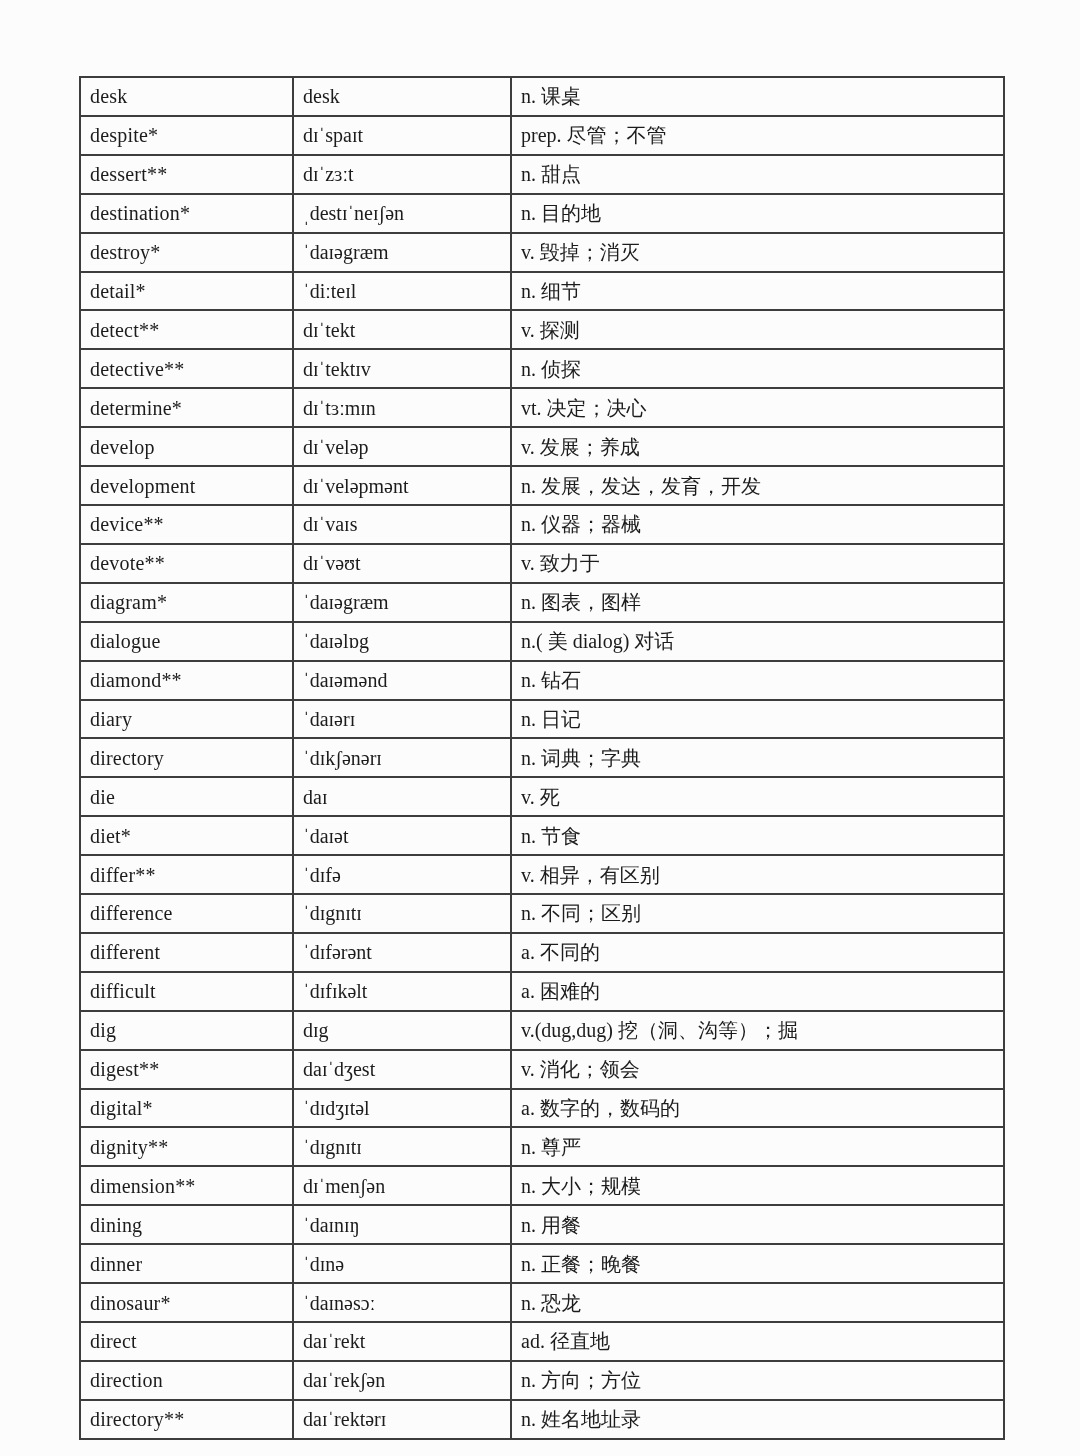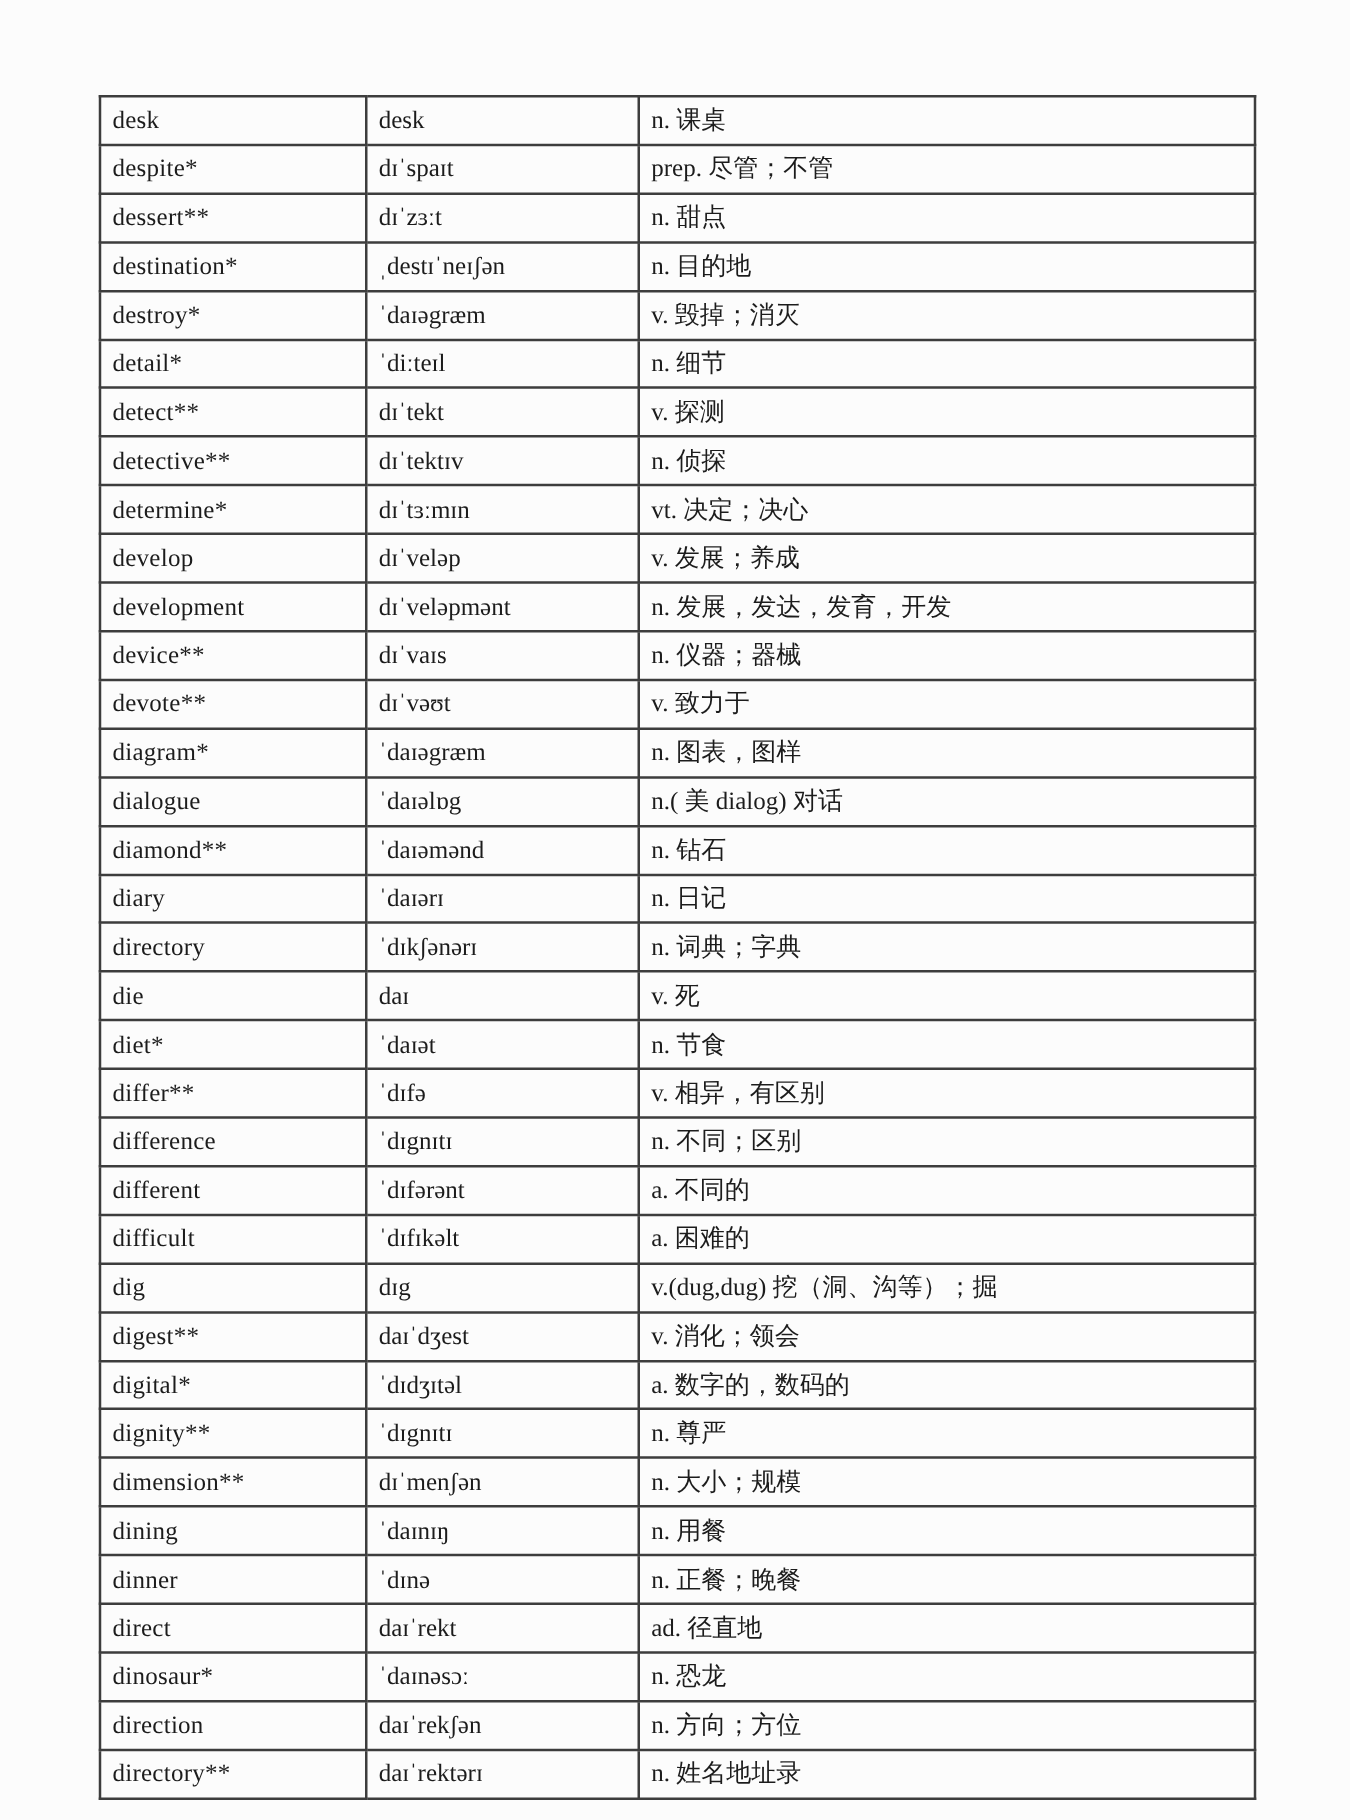--- a/index.html
+++ b/index.html
@@ -204,28 +204,28 @@
           <td class="word">dining</td>
           <td class="phon">ˈdaɪnɪŋ</td>
           <td class="def">n. 用餐</td>
         </tr>
         <tr>
           <td class="word">dinner</td>
           <td class="phon">ˈdɪnə</td>
           <td class="def">n. 正餐；晚餐</td>
         </tr>
         <tr>
+          <td class="word">dinosaur*</td>
+          <td class="phon">ˈdaɪnəsɔː</td>
+          <td class="def">n. 恐龙</td>
+        </tr>
+        <tr>
           <td class="word">direct</td>
           <td class="phon">daɪˈrekt</td>
           <td class="def">ad. 径直地</td>
-        </tr>
-        <tr>
-          <td class="word">dinosaur*</td>
-          <td class="phon">ˈdaɪnəsɔː</td>
-          <td class="def">n. 恐龙</td>
         </tr>
         <tr>
           <td class="word">direction</td>
           <td class="phon">daɪˈrekʃən</td>
           <td class="def">n. 方向；方位</td>
         </tr>
         <tr>
           <td class="word">directory**</td>
           <td class="phon">daɪˈrektərɪ</td>
           <td class="def">n. 姓名地址录</td>

